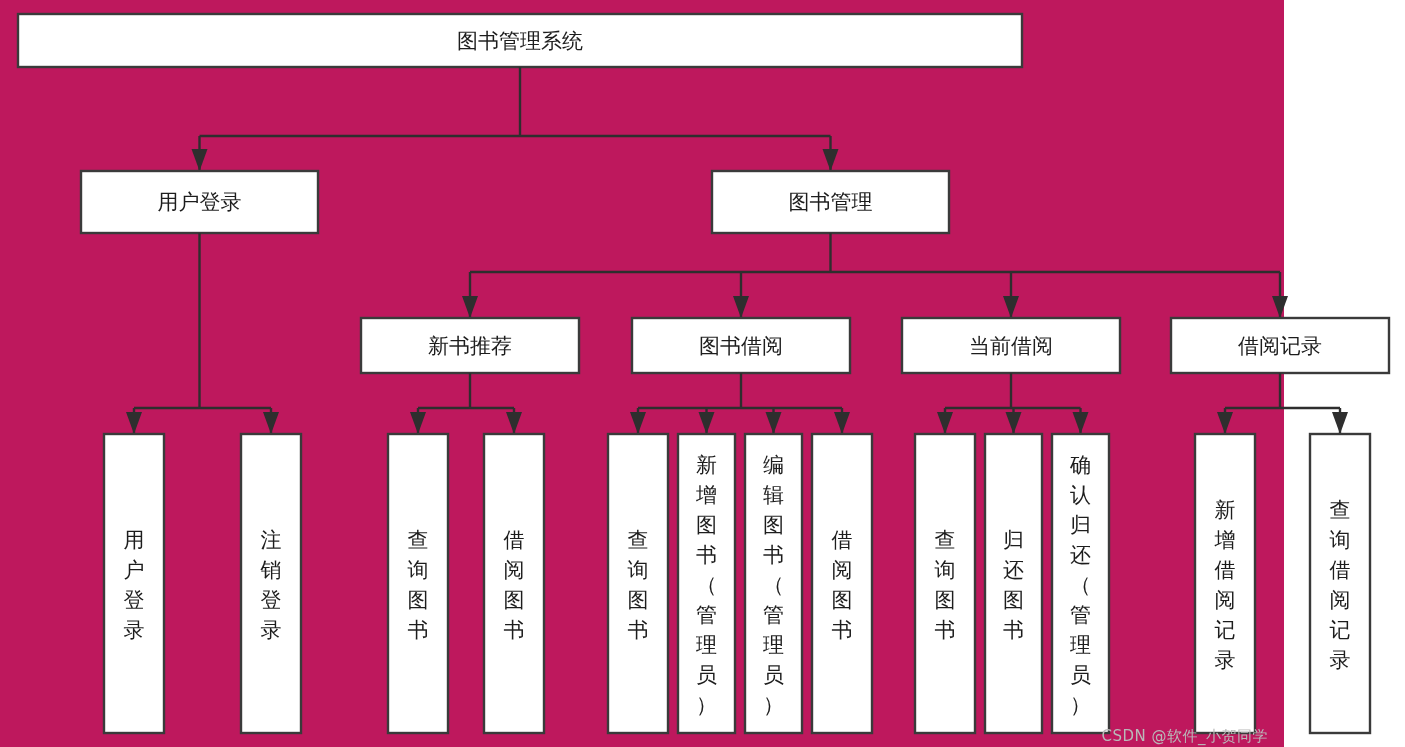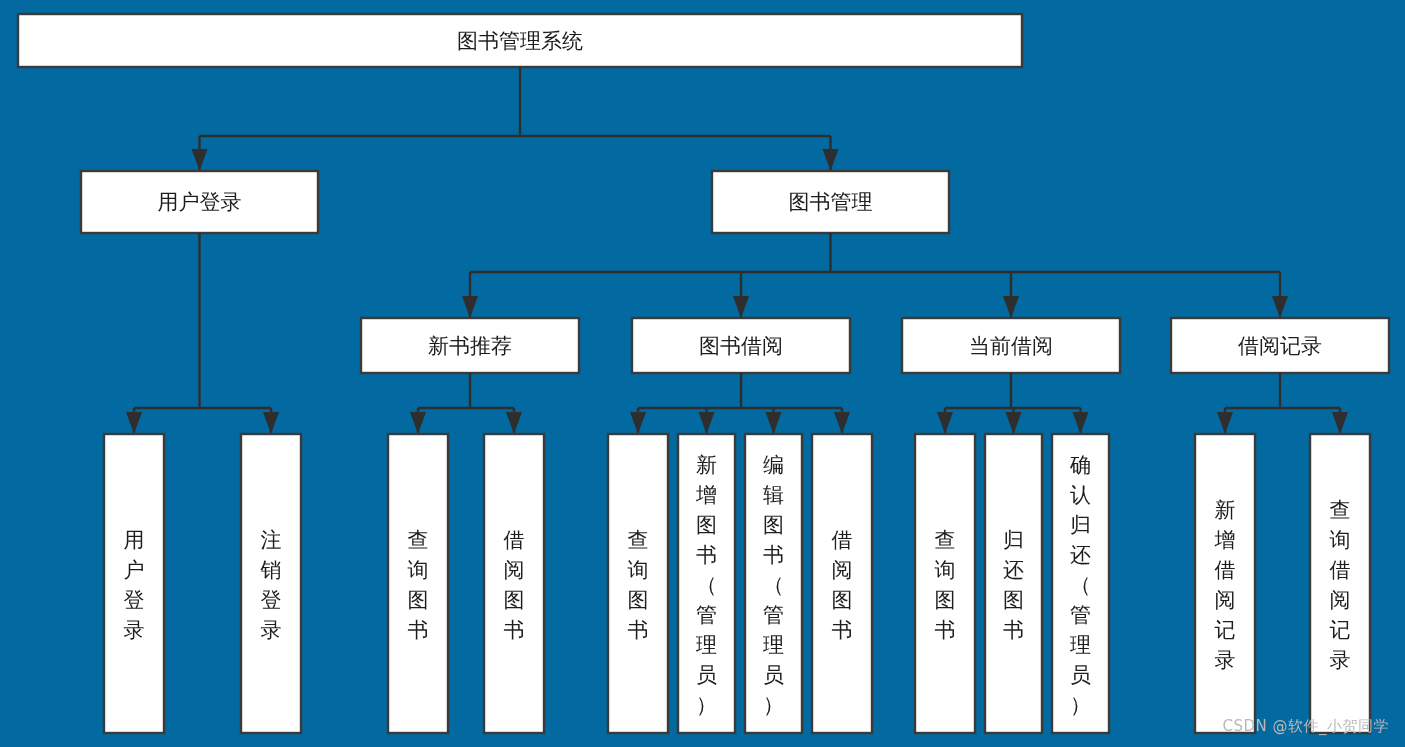--- a/index.html
+++ b/index.html
@@ -9,23 +9,23 @@
     background: #ffffff;
   }
   body {
     width: 1405px;
     height: 747px;
     overflow: hidden;
     font-family: "DejaVu Sans", "Liberation Sans", sans-serif;
   }
   #diagram-root {
     position: relative;
-    width: 1405px;
+    width: 1284px;
     height: 747px;
-    background: #0369a1;
+    background: #be185d;
     text-align: center;
   }
   svg.diagram-canvas {
     position: absolute;
     left: 0;
     top: 0;
     width: 1405px;
     height: 747px;
   }
   .node-box {
@@ -52,21 +52,21 @@
   }
   .node-label-v {
     font-family: "DejaVu Sans", "Liberation Sans", sans-serif;
     font-size: 21px;
     fill: #1d1d1d;
     text-anchor: middle;
   }
   .watermark {
     position: absolute;
     right: 16px;
-    bottom: 11px;
+    bottom: 1px;
     font-family: "DejaVu Sans", "Liberation Sans", sans-serif;
     font-size: 15px;
     color: #b9b9b9;
     letter-spacing: 0.5px;
     white-space: nowrap;
     user-select: none;
   }
 </style>
 </head>
 <body>

